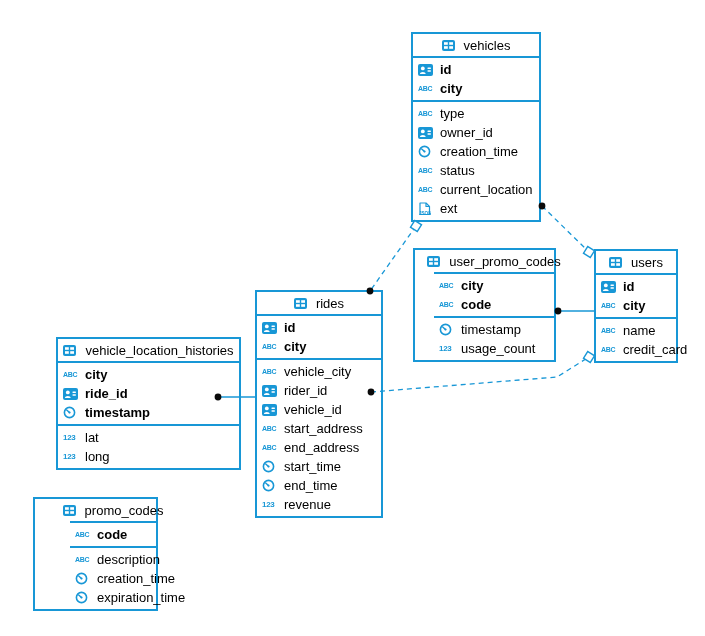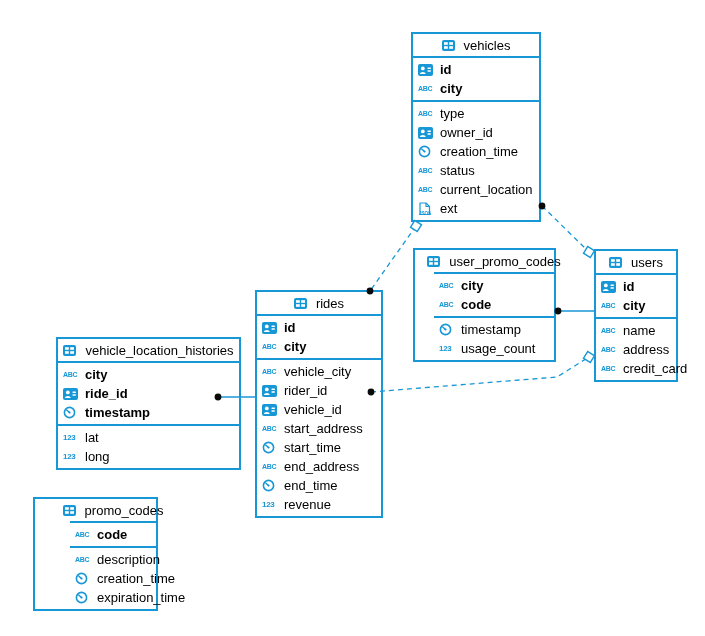--- a/index.html
+++ b/index.html
@@ -207,26 +207,20 @@
         <div class="er-row">
           <span class="type-ic">
             <span class="glyph">ABC</span>
           </span>
           <span>name</span>
         </div>
         <div class="er-row">
           <span class="type-ic">
             <span class="glyph">ABC</span>
           </span>
-          <span>address</span>
-        </div>
-        <div class="er-row">
-          <span class="type-ic">
-            <span class="glyph">ABC</span>
-          </span>
           <span>credit_card</span>
         </div>
       </div>
     </div>
     <div class="er-table" style="left: 255px; top: 290px; width: 128px;">
       <div class="er-head">
         <span class="type-ic">
           <svg width="13" height="11" viewBox="0 0 13 11">
       <rect width="13" height="11" rx="2" fill="#1897d6"></rect>
       <rect x="2" y="2.2" width="3.8" height="2.6" fill="#fff"></rect>
@@ -289,33 +283,33 @@
           <span>vehicle_id</span>
         </div>
         <div class="er-row">
           <span class="type-ic">
             <span class="glyph">ABC</span>
           </span>
           <span>start_address</span>
         </div>
         <div class="er-row">
           <span class="type-ic">
+            <span class="glyph">ABC</span>
+          </span>
+          <span>end_address</span>
+        </div>
+        <div class="er-row">
+          <span class="type-ic">
             <svg width="13" height="13" viewBox="0 0 13 13">
       <circle cx="6.5" cy="6.5" r="5.1" fill="none" stroke="#1897d6" stroke-width="1.6"></circle>
       <line x1="6.5" y1="6.5" x2="3.7" y2="3.9" stroke="#1897d6" stroke-width="1.4" stroke-linecap="round"></line>
       <circle cx="6.5" cy="6.5" r="1.1" fill="#1897d6"></circle>
             </svg>
           </span>
           <span>start_time</span>
-        </div>
-        <div class="er-row">
-          <span class="type-ic">
-            <span class="glyph">ABC</span>
-          </span>
-          <span>end_address</span>
         </div>
         <div class="er-row">
           <span class="type-ic">
             <svg width="13" height="13" viewBox="0 0 13 13">
       <circle cx="6.5" cy="6.5" r="5.1" fill="none" stroke="#1897d6" stroke-width="1.6"></circle>
       <line x1="6.5" y1="6.5" x2="3.7" y2="3.9" stroke="#1897d6" stroke-width="1.4" stroke-linecap="round"></line>
       <circle cx="6.5" cy="6.5" r="1.1" fill="#1897d6"></circle>
             </svg>
           </span>
           <span>end_time</span>

